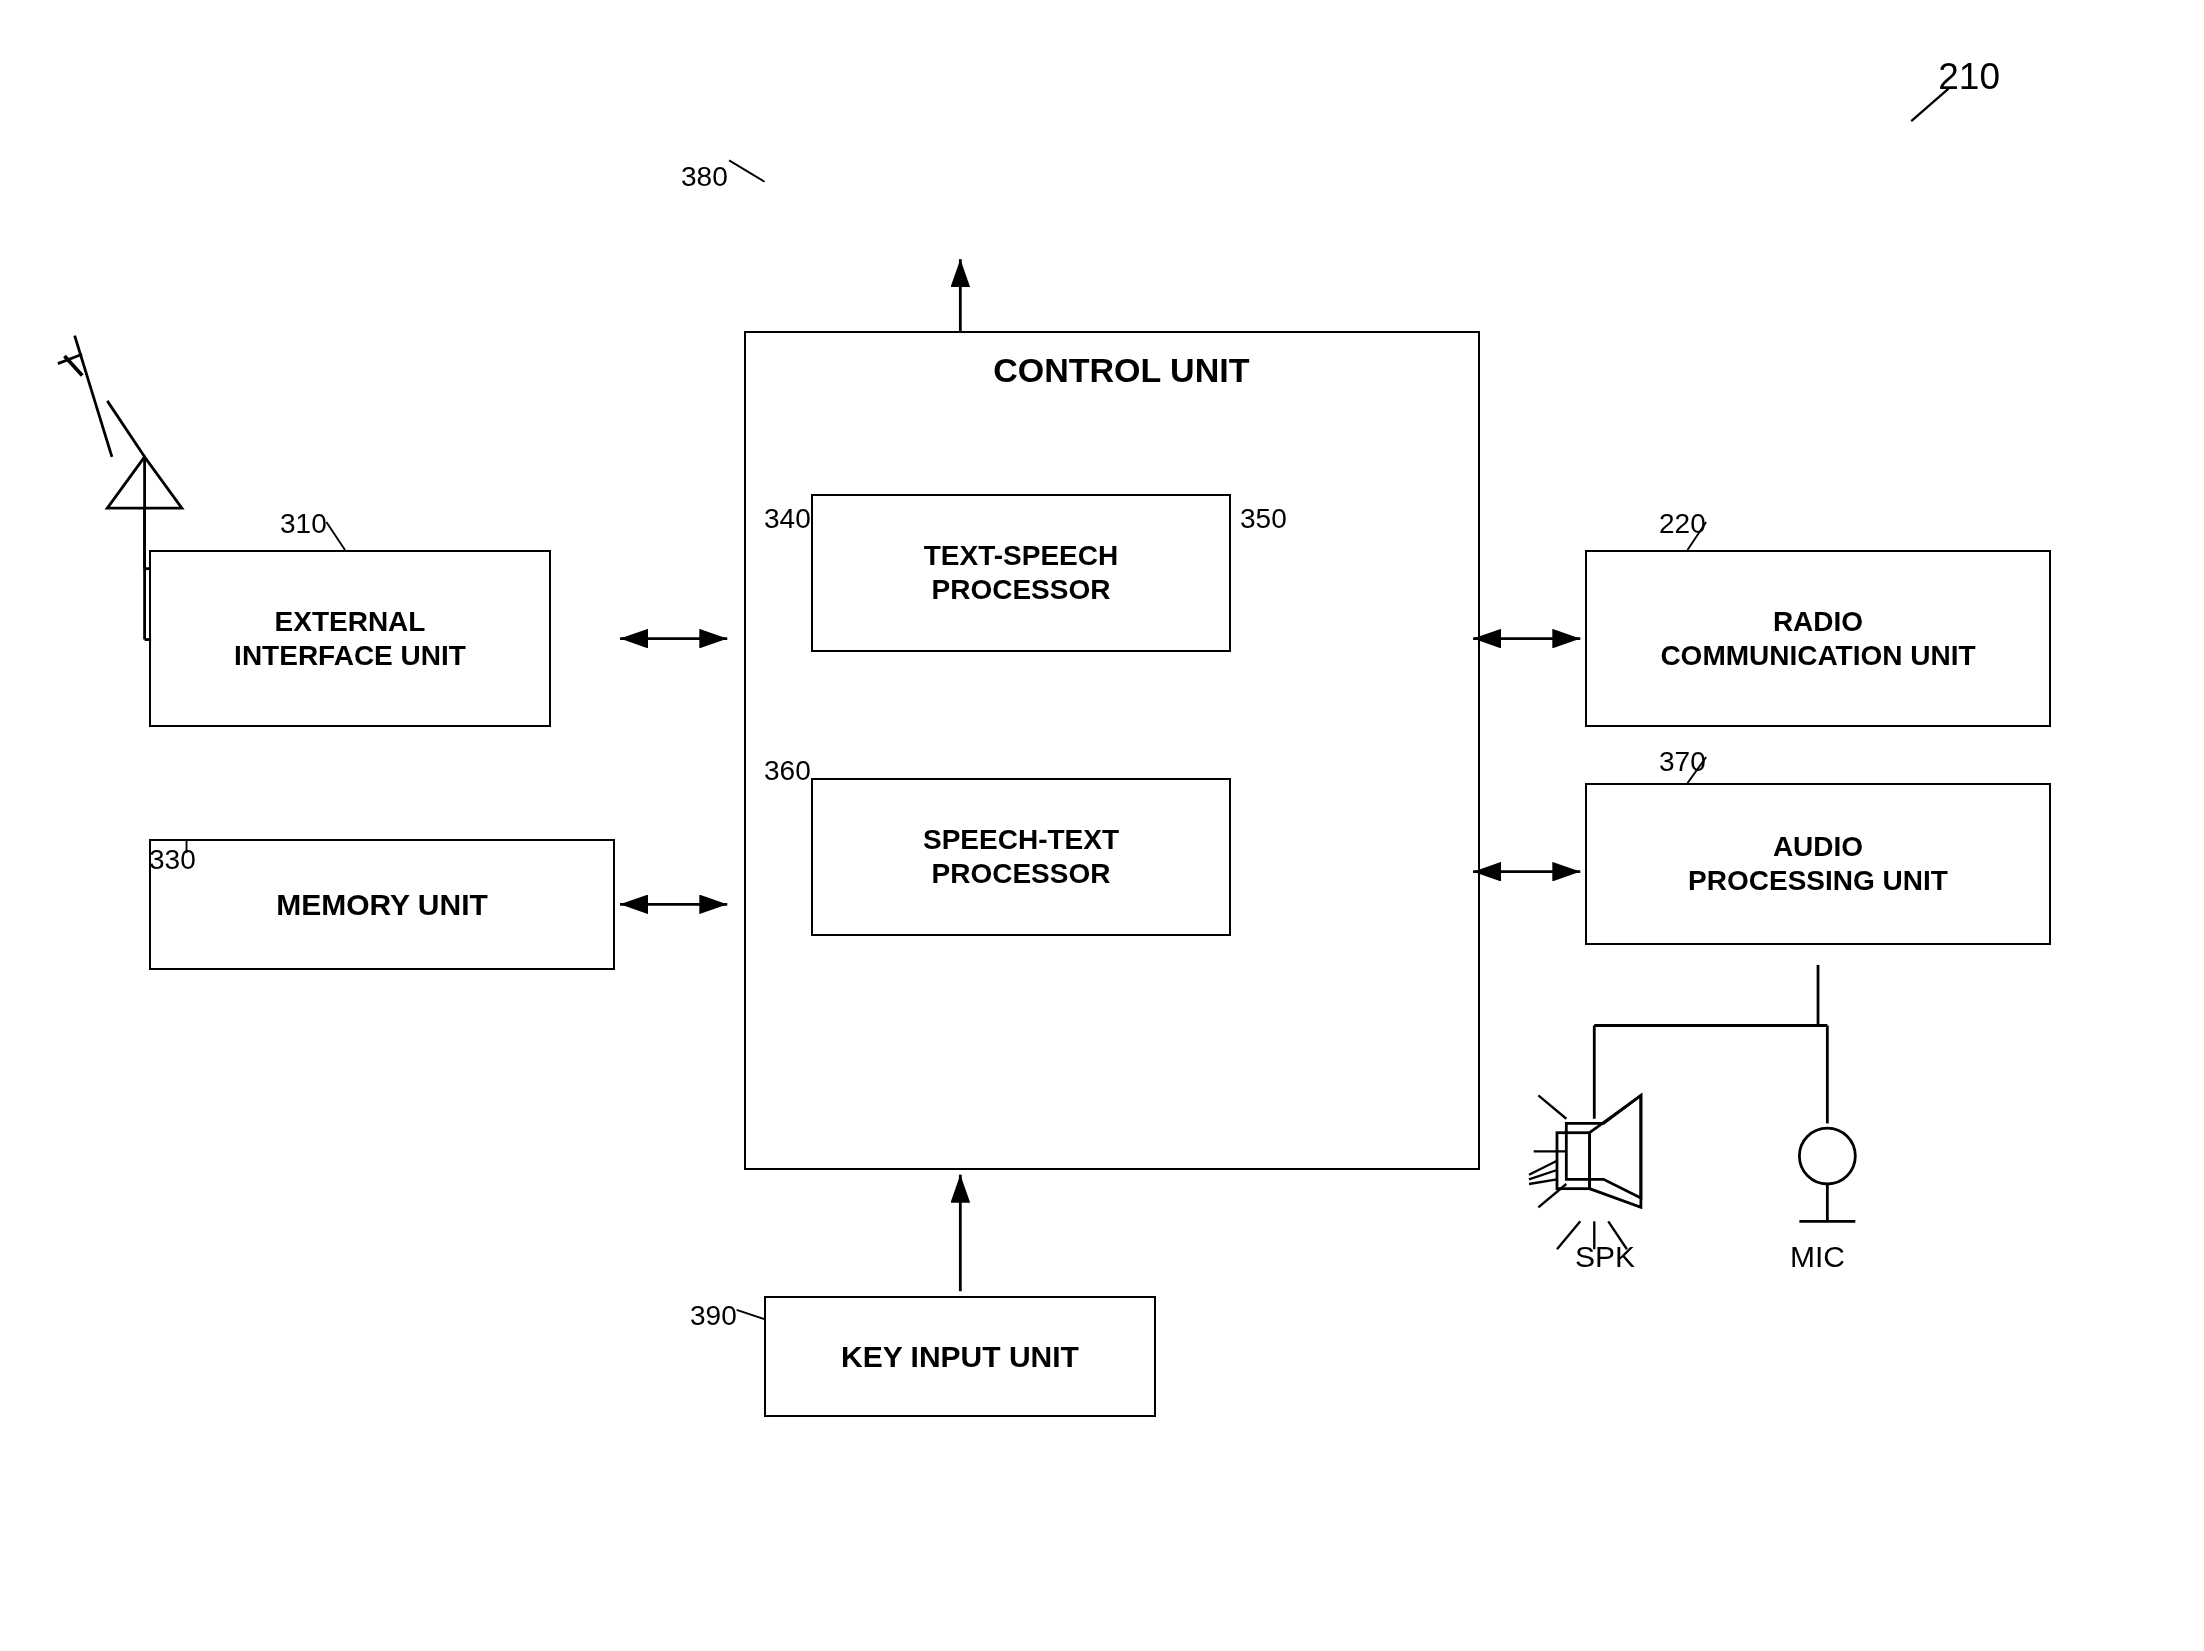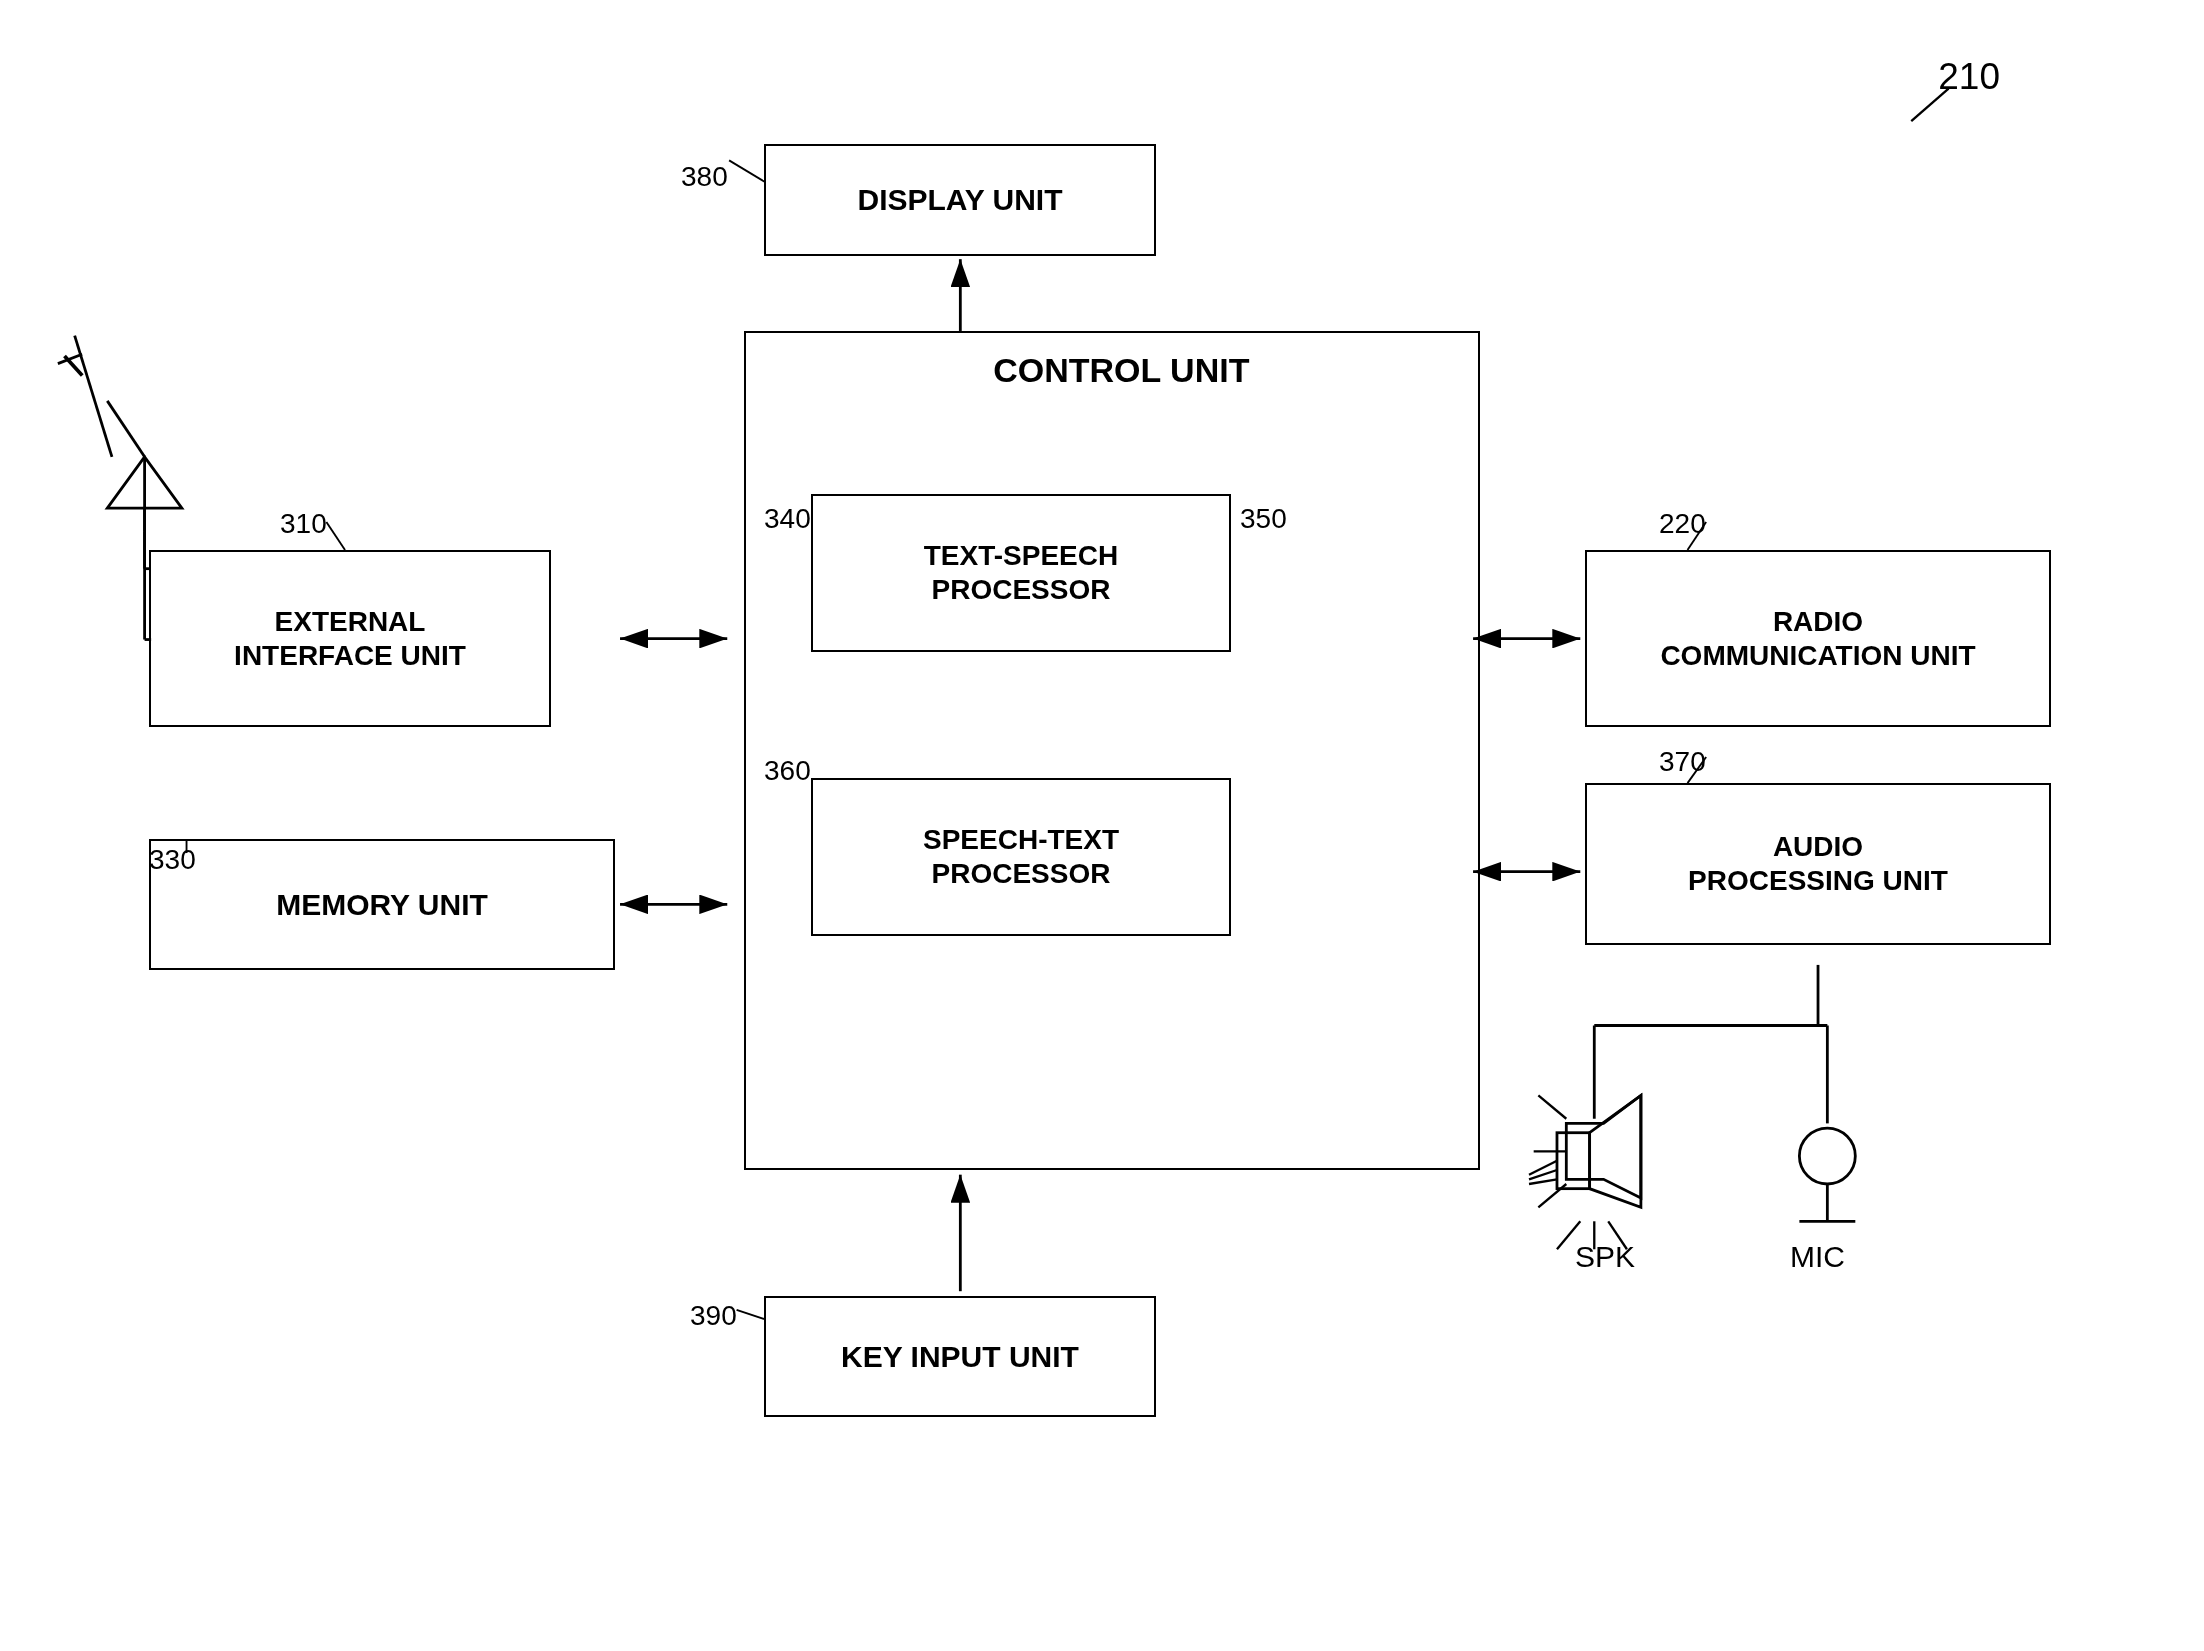--- a/index.html
+++ b/index.html
@@ -57,23 +57,20 @@
       font-weight: normal;
     }
   </style>
 </head>
 <body>
 
 <div class="diagram-container">
 
   <div class="fig-number" style="top:56px; right:205px;">210</div>
 
-  <div class="block-box" style="left:764px; top:144px; width:392px; height:112px;">
-    <span>DISPLAY UNIT</span>
-  </div>
 
   <div class="label-text" style="left:681px; top:149px;margin-top:12px;">380</div>
 
   <div class="block-box" style="left:732px; top:331px; width:736px; height:839px; font-size:34px; align-items:flex-start; padding-top:17px; padding-left:18.6px;margin-left:12px;">
     <span>CONTROL UNIT</span>
   </div>
 
   <div class="block-box" style="left:811px; top:494px; width:420px; height:158px; font-size:28px;">
     <span>TEXT-SPEECH<br>PROCESSOR</span>
   </div>

